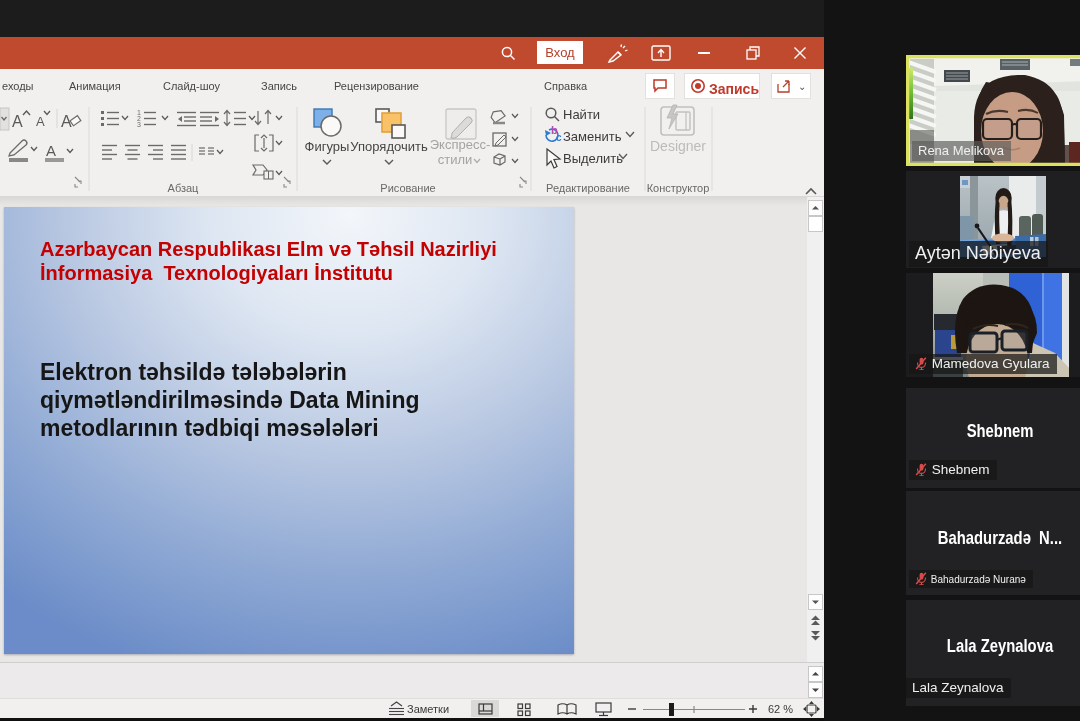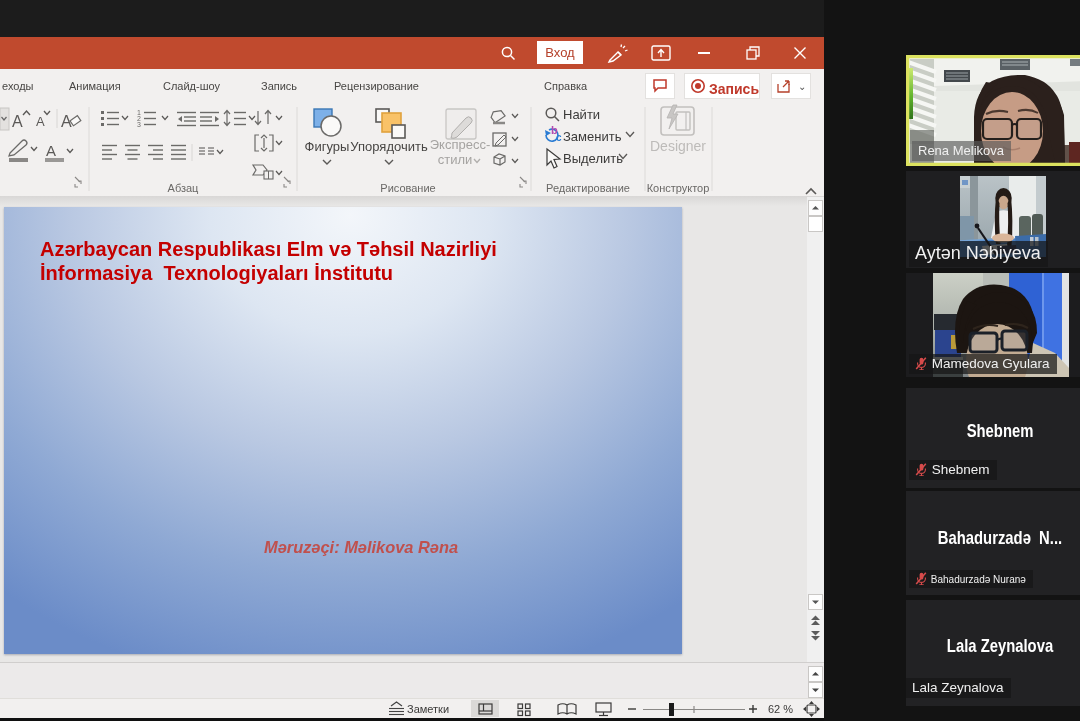--- a/index.html
+++ b/index.html
@@ -11,21 +11,21 @@
   #titlebar{left:0;top:0;width:824px;height:32px;background:#c04a2e;color:#fff;}
   #titletext{left:2px;top:8px;font-size:12px;color:#fbeee9;}
   .tbtn{top:0;height:32px;color:#fff;}
   #tabrow{left:0;top:32px;width:824px;height:34px;background:#f2f0ef;}
   .tab{top:43px;font-size:11px;color:#484644;}
   #ribbon{left:0;top:66px;width:824px;height:93px;background:#f2f0ef;border-bottom:1px solid #d4d2d0;}
   #content{left:0;top:160px;width:824px;height:465px;background:#e8e7e6;}
   #notes{left:0;top:625px;width:824px;height:36px;background:#eceaea;border-top:1px solid #d0cecd;}
   #statusbar{left:0;top:661px;width:824px;height:20px;background:#f2f0ef;border-top:1px solid #e0deda;}
   
-  #slide{left:4px;top:170px;width:678px;height:447px;
+  #slide{left:4px;top:170px;width:570px;height:447px;
     box-shadow:0 1px 2px rgba(90,100,120,0.45);
     background:radial-gradient(ellipse 560px 480px at 346px 8px, #f3f6fa 0%, #dde6f2 25%, #b9c8e2 50%, #8fa9d4 75%, #6b8cc8 100%);}
   
   #vscroll{left:807px;top:160px;width:17px;height:465px;background:#f0f0f0;}
   .sbtn{left:808px;width:15px;height:16px;background:#fdfdfd;border:1px solid #c9c7c5;box-sizing:border-box;text-align:center;}
   
   .tile{left:906px;width:188px;background:#222224;overflow:hidden;}
   .ctrname{width:188px;text-align:center;color:#fff;font-weight:bold;font-size:19px;
            transform:scaleX(0.78);transform-origin:50% 50%;}
   .nlabel svg{display:inline-block;}
@@ -252,21 +252,21 @@
     <text x="678" y="48" font-size="14" fill="#bdbbb9" text-anchor="middle">Designer</text>
     <text x="678" y="89" font-size="11" fill="#6a6866" text-anchor="middle">Конструктор</text>
     <line x1="712" y1="4" x2="712" y2="88" stroke="#dcdad8"></line>
     <path d="M806 91 l5 -5 l5 5" fill="none" stroke="#5b5957" stroke-width="1.6"></path>
   </svg>
 
   <div class="abs" id="content"></div>
   <div class="abs" style="left:0;top:159px;width:824px;height:10px;background:linear-gradient(#d9d7d6,#e8e7e6);"></div>
   <div class="abs" id="slide">
     <div style="position:absolute;left:36px;top:30px;font-size:20px;font-weight:bold;color:#c40000;line-height:24px;">Azərbaycan Respublikası Elm və Təhsil Nazirliyi<br>İnformasiya&nbsp; Texnologiyaları İnstitutu</div>
-    <div style="position:absolute;left:260px;top:331px;font-size:16.4px;font-weight:bold;font-style:italic;color:#c0504d;">Məruzəçi: Məlikova Rəna</div>
+    <div style="position:absolute;left:36px;top:151px;font-size:23px;font-weight:bold;color:#161616;line-height:28px;">Elektron təhsildə tələbələrin<br>qiymətləndirilməsində Data Mining<br>metodlarının tədbiqi məsələləri</div>
   </div>
 
   <div class="abs" id="vscroll"></div>
   <div class="abs sbtn" style="top:163px;">
       <svg width="13" height="14" viewBox="0 0 13 14">
         <path d="M3 8.5 L6.5 5 L10 8.5 Z" fill="#555"></path>
       </svg>
     </div>
   <div class="abs sbtn" style="top:179px;height:16px;background:#fff;border:1px solid #c9c7c5;"></div>
   <div class="abs sbtn" style="top:557px;">

